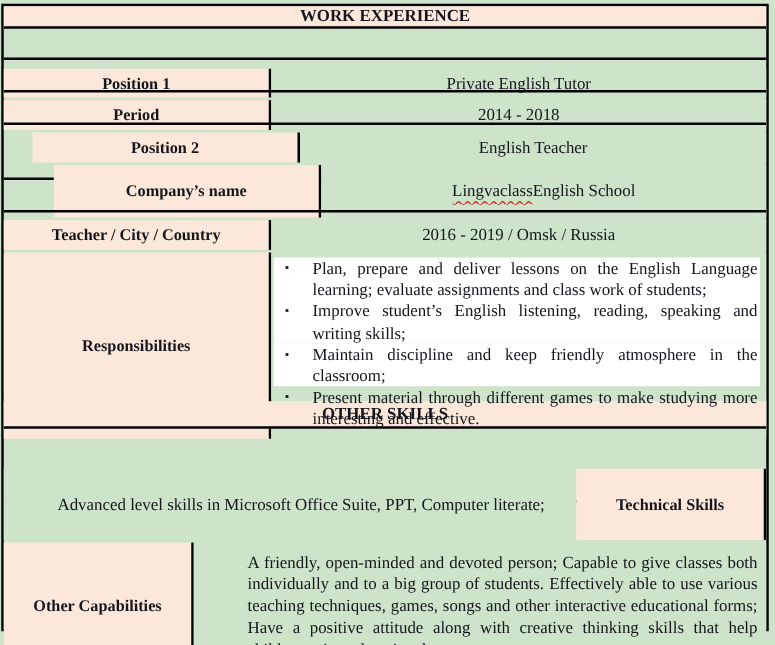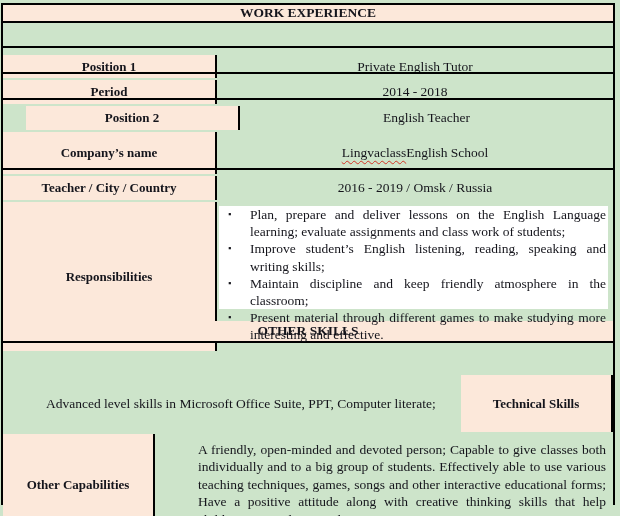--- a/index.html
+++ b/index.html
@@ -30,21 +30,21 @@
   .row:last-child{ border-bottom:none; }
   .header-row{
     background: var(--cell-peach);
     align-items:center; justify-content:center;
     font-weight:bold; font-size:13.5px;
   }
   .r1{ height:24px; }
   .r2{ height:25px; }
   .r3{ height:26px; }
   .r4{ height:26px;padding-left:23px; }
-  .r5{ height:44px; }
+  .r5{ height:44px;padding-left:40px; }
   .r6{ height:26px; }
   .r7{ height:151px; }
   .r8{ height:51px; }
   .r9{ height:59px; }
   .r10{ height:101px; }
   .cell{ height:100%;margin-top:32px; }
   .label-cell{
     background: var(--cell-peach);
     border-right:2px solid var(--border-black);
     display:flex; align-items:center; justify-content:center;

